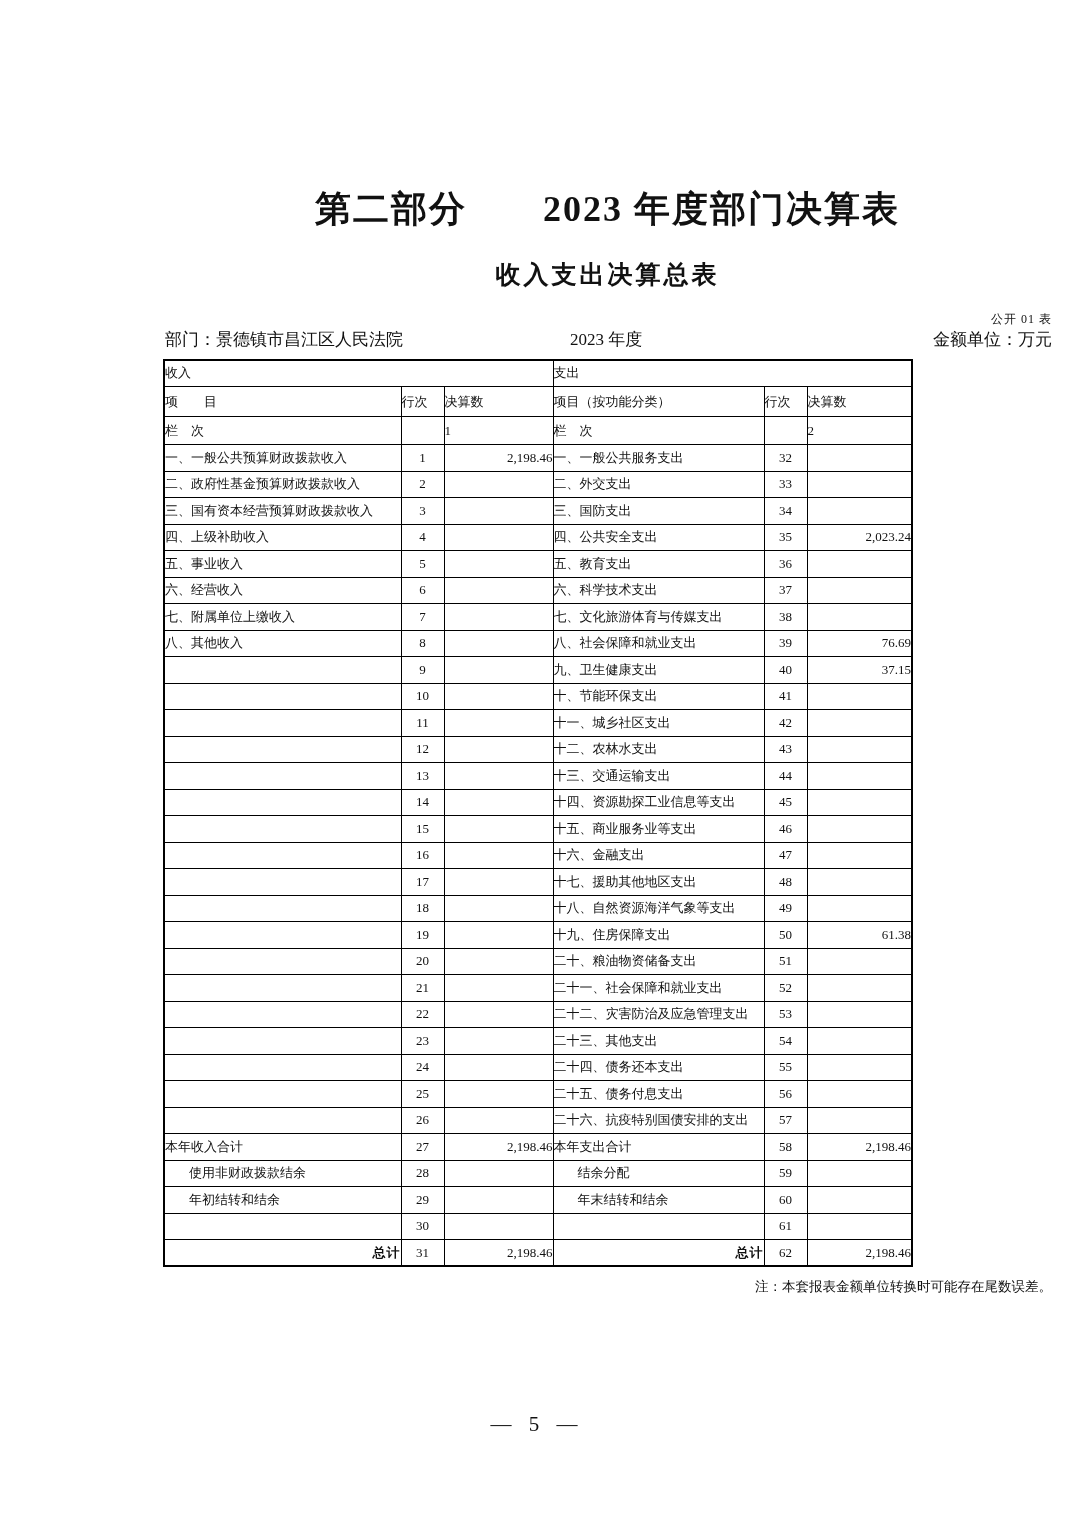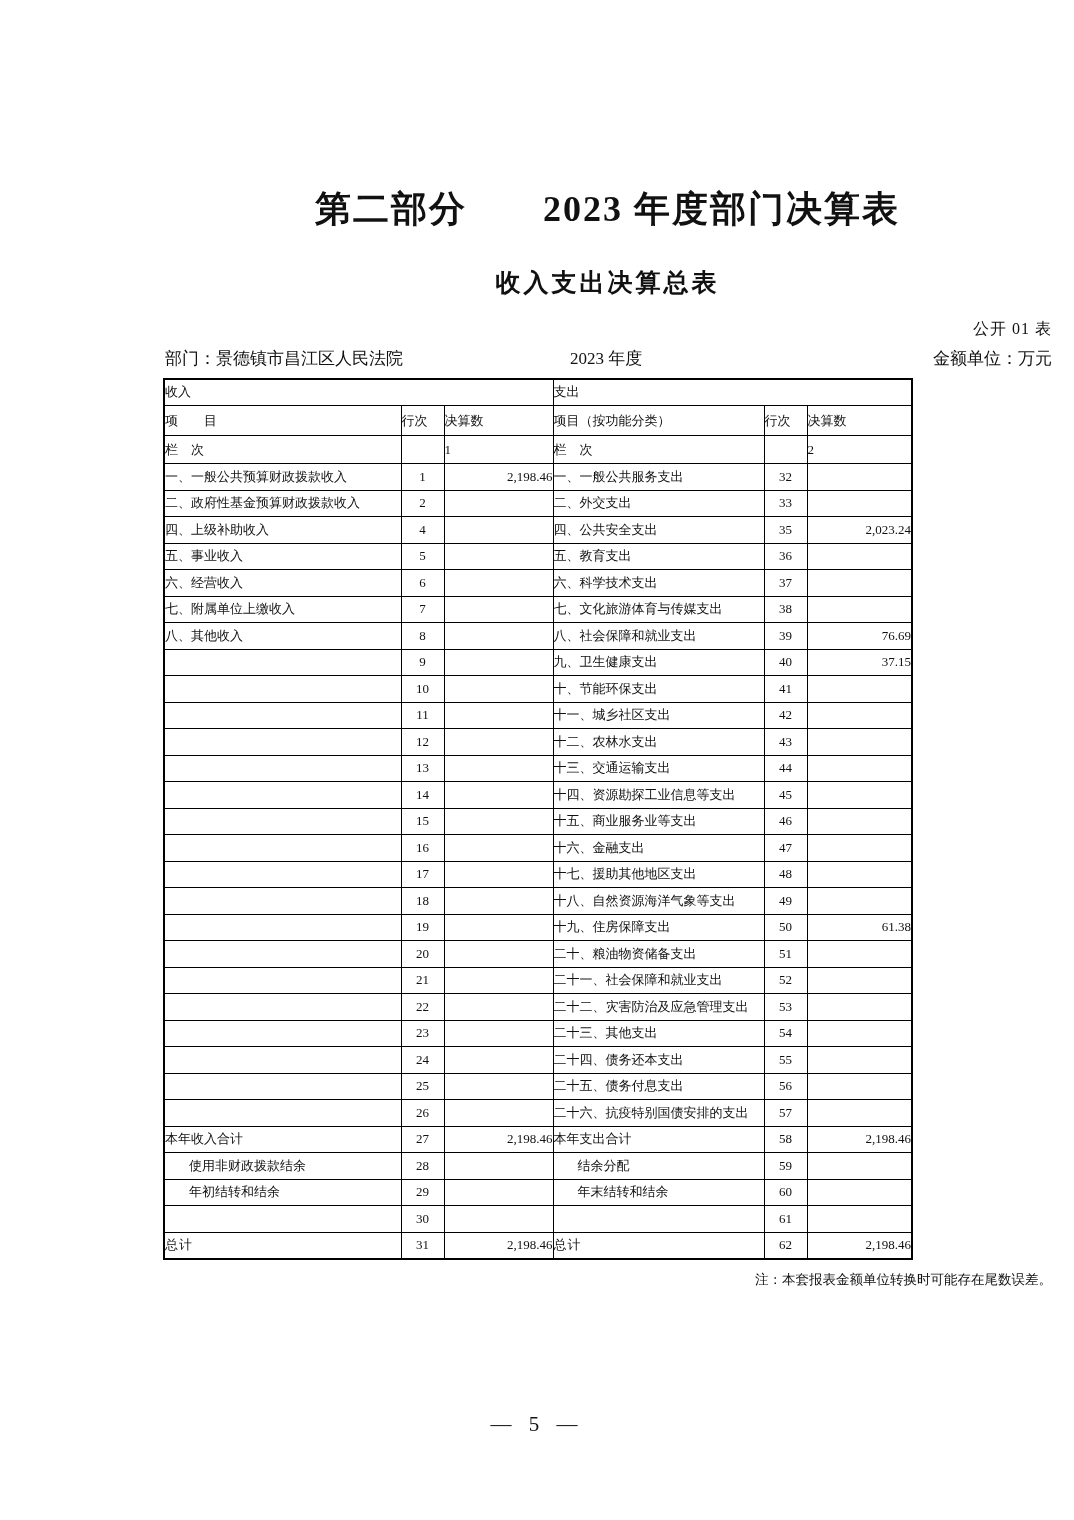--- a/index.html
+++ b/index.html
@@ -21,36 +21,36 @@
   .part-title {
     margin-top: 190px;
     text-align: center;
     font-size: 36px;
     font-weight: bold;
     letter-spacing: 2px;
     line-height: 1.1;
     white-space: pre;
   }
   .table-title {
-    margin-top: 36px;
+    margin-top: 28px;
     text-align: center;
     font-family: "Liberation Sans", "DejaVu Sans", sans-serif;
     font-size: 25px;
     font-weight: bold;
     letter-spacing: 3px;
   }
   .table-code {
     margin-top: 20px;
     text-align: right;
-    font-size: 16px;
+    font-size: 12px;
     letter-spacing: 1px;
   }
   .meta-row {
     position: relative;
-    margin-top: 7px;
+    margin-top: 0;
     height: 24px;
     font-size: 17px;
     text-decoration: underline;
   }
   .meta-row .dept { position: absolute; left: 2px; top: 0; }
   .meta-row .year { position: absolute; left: 0; right: 3px; text-align: center; top: 0; }
   .meta-row .unit { position: absolute; right: 0; top: 0; }
   table.budget {
     margin-top: 7px;
     width: 748px;
@@ -69,23 +69,23 @@
   tr.section-hdr { height: 27px; }
   tr.col-hdr { height: 30px; }
   tr.lanci-row { height: 28px; }
   tbody tr { height: 26.5px; }
   th.center, td.center { text-align: left; }
   td.item { text-align: left; padding-left: 7px; }
   td.item.indent { padding-left: 24px; }
   td.rowno { text-align: center; }
   td.amount { text-align: right; padding-right: 9px; }
   tr.total-row td.item {
-    text-align: left;
+    text-align: right;
     padding-left: 0;
-    font-weight: normal;
+    font-weight: bold;
     font-family: "Liberation Sans", "DejaVu Sans", sans-serif;
     letter-spacing: 1px;
   }
   .note {
     margin-top: 11px;
     font-size: 13.5px;
     padding-left: 3px;
     text-align: right;
   }
   .page-number {
@@ -157,20 +157,28 @@
         </tr>
         <tr>
           <td class="item">二、政府性基金预算财政拨款收入</td>
           <td class="rowno">2</td>
           <td class="amount"></td>
           <td class="item">二、外交支出</td>
           <td class="rowno">33</td>
           <td class="amount"></td>
         </tr>
         <tr>
+          <td class="item">三、国有资本经营预算财政拨款收入</td>
+          <td class="rowno">3</td>
+          <td class="amount"></td>
+          <td class="item">三、国防支出</td>
+          <td class="rowno">34</td>
+          <td class="amount"></td>
+        </tr>
+        <tr>
           <td class="item">四、上级补助收入</td>
           <td class="rowno">4</td>
           <td class="amount"></td>
           <td class="item">四、公共安全支出</td>
           <td class="rowno">35</td>
           <td class="amount">2,023.24</td>
         </tr>
         <tr>
           <td class="item">五、事业收入</td>
           <td class="rowno">5</td>

